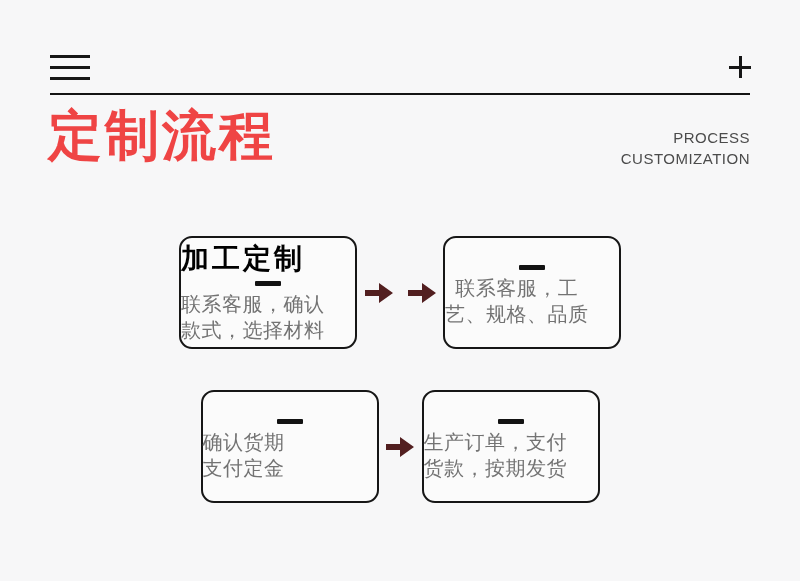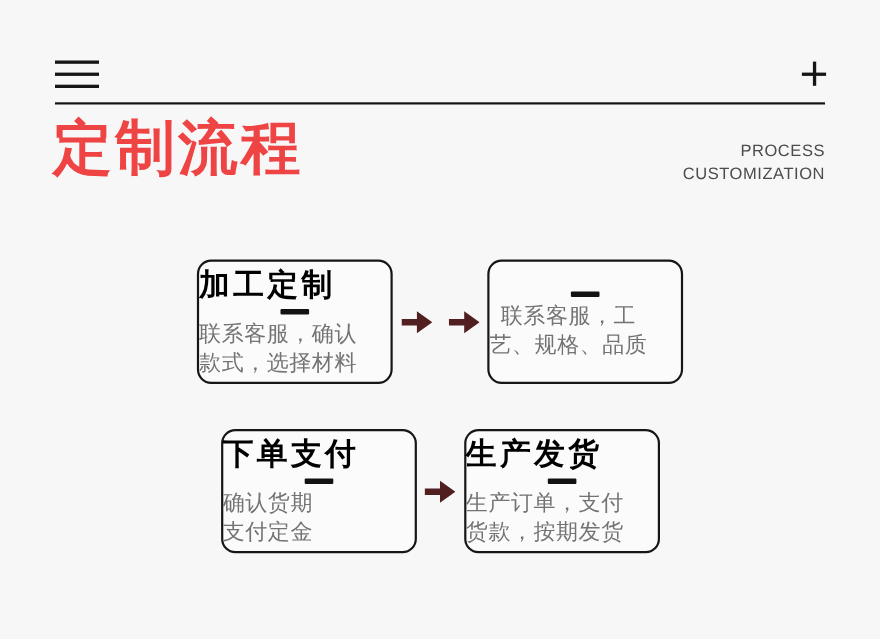--- a/index.html
+++ b/index.html
@@ -118,34 +118,32 @@
         <div class="step-dash"></div>
         <div class="step-body">联系客服，工
 艺、规格、品质</div>
       </div>
 
     </div>
 
     <div class="flow-row second">
 
       <div class="step-box">
-        <div class="step-title">下单支付</div>
         <div class="step-dash"></div>
         <div class="step-body">确认货期
 支付定金</div>
       </div>
 
       <div class="arrow-cell">
         <svg width="28" height="24" viewBox="0 0 28 24">
           <polygon points="0,9 14,9 14,2 28,12 14,22 14,15 0,15" fill="#521f20"></polygon>
         </svg>
       </div>
 
       <div class="step-box">
-        <div class="step-title">生产发货</div>
         <div class="step-dash"></div>
         <div class="step-body">生产订单，支付
 货款，按期发货</div>
       </div>
 
     </div>
 
   </div>
 </div>
 

